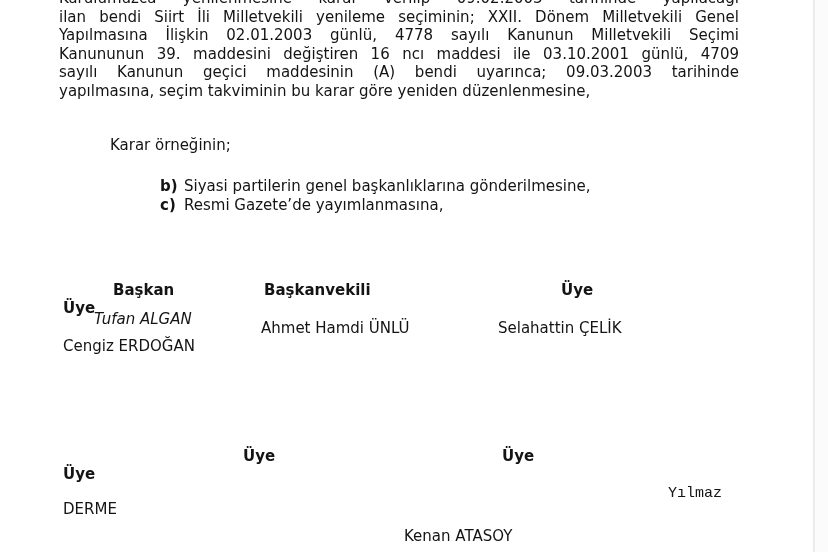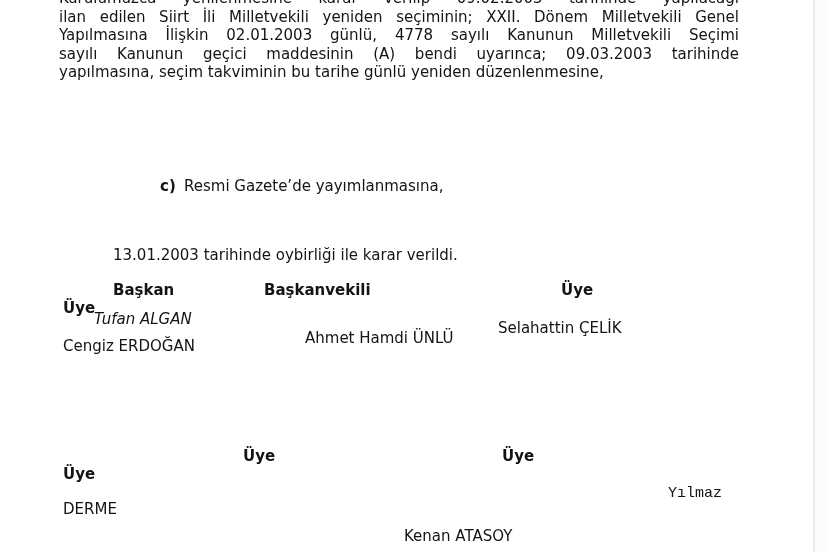--- a/index.html
+++ b/index.html
@@ -86,42 +86,46 @@
   }
   .sig.bold { font-weight: bold; }
 </style>
 </head>
 <body>
 
 <div class="page">
   <div class="textcol">
     <div class="para-main">
       <div class="jline">Kurulumuzca yenilenmesine karar verilip 09.02.2003 tarihinde yapılacağı</div>
-      <div class="jline">ilan edilen Siirt İli Milletvekili yeniden seçiminin; XXII. Dönem Milletvekili Genel</div>
+      <div class="jline">ilan bendi Siirt İli Milletvekili yenileme seçiminin; XXII. Dönem Milletvekili Genel</div>
       <div class="jline">Yapılmasına İlişkin 02.01.2003 günlü, 4778 sayılı Kanunun Milletvekili Seçimi</div>
+      <div class="jline">Kanununun 39. maddesini değiştiren 16 ncı maddesi ile 03.10.2001 günlü, 4709</div>
       <div class="jline">sayılı Kanunun geçici maddesinin (A) bendi uyarınca; 09.03.2003 tarihinde</div>
-      <div class="lline">yapılmasına, seçim takviminin bu tarihe günlü yeniden düzenlenmesine,</div>
+      <div class="lline">yapılmasına, seçim takviminin bu karar göre yeniden düzenlenmesine,</div>
     </div>
   </div>
 
+  <div class="karar">Karar örneğinin;</div>
 
   <div class="dec-list">
+    <div>
+      <span class="marker">b)</span><span>Siyasi partilerin genel başkanlıklarına gönderilmesine,</span>
+    </div>
     <div>
       <span class="marker">c)</span><span>Resmi Gazete’de yayımlanmasına,</span>
     </div>
   </div>
 
-  <div class="decision">13.01.2003 tarihinde oybirliği ile karar verildi.</div>
 
   <div class="sig bold" style="left:113px; top:281px;">Başkan</div>
   <div class="sig bold" style="left:264px; top:281px;">Başkanvekili</div>
   <div class="sig bold" style="left:561px; top:281px;">Üye</div>
   <div class="sig bold" style="left:63px; top:299px;">Üye</div>
   <div class="sig" style="left:94px; top:310px;font-style:italic;">Tufan ALGAN</div>
-  <div class="sig" style="left:261px; top:329px;margin-left:44px;">Ahmet Hamdi ÜNLÜ</div>
+  <div class="sig" style="left:261px; top:319px;">Ahmet Hamdi ÜNLÜ</div>
   <div class="sig" style="left:498px; top:319px;">Selahattin ÇELİK</div>
   <div class="sig" style="left:63px; top:337px;text-align:right;">Cengiz ERDOĞAN</div>
 
   <div class="sig bold" style="left:243px; top:447px;">Üye</div>
   <div class="sig bold" style="left:502px; top:447px;">Üye</div>
   <div class="sig bold" style="left:63px; top:465px;">Üye</div>
   <div class="sig" style="left:404px; top:485px;margin-top:42px;">Kenan ATASOY</div>
   <div class="sig" style="left:668px; top:485px;font-family:Liberation Mono, monospace;">Yılmaz</div>
   <div class="sig" style="left:63px; top:500px;">DERME</div>
 </div>

